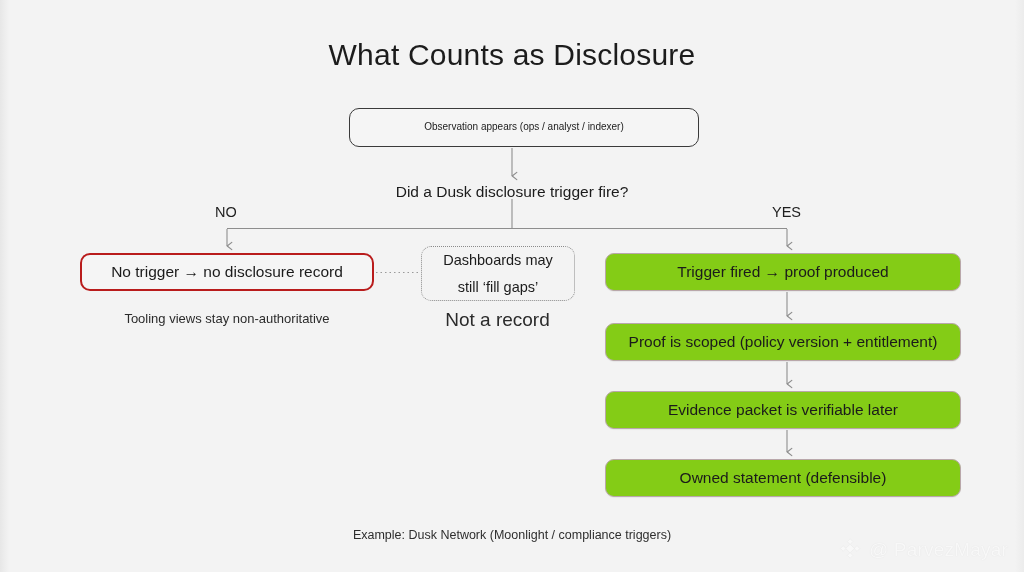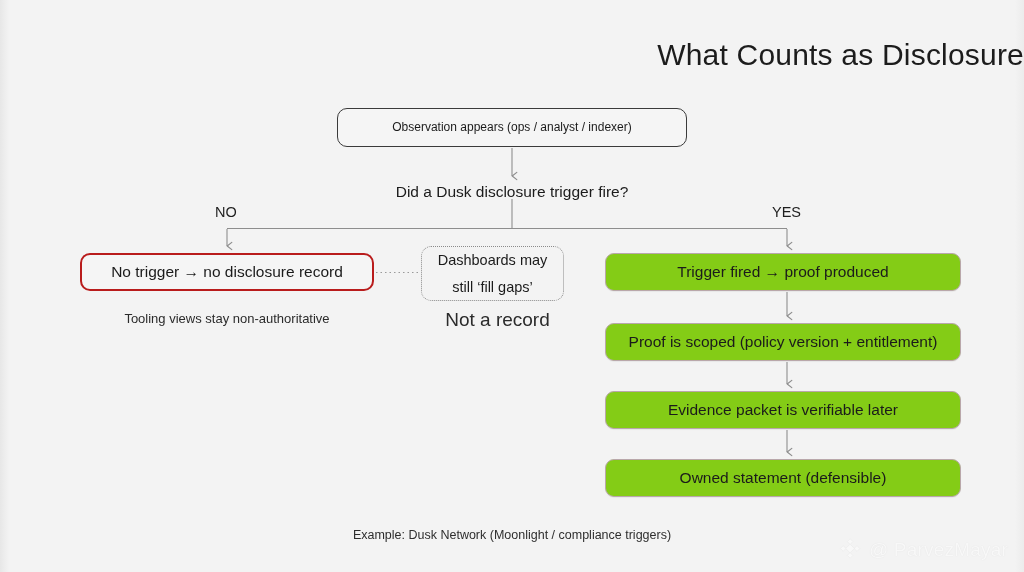--- a/index.html
+++ b/index.html
@@ -34,47 +34,47 @@
     right: 0; top: 0;
     width: 9px; height: 572px;
     background: linear-gradient(to left, #ececec, #f3f3f3);
     pointer-events: none;
   }
 
   #title {
     position: absolute;
     left: 0; top: 38px;
     width: 1024px;
-    text-align: right;
+    text-align: center;
     font-size: 30px;
     font-weight: 400;
     color: #1c1c1c;
     letter-spacing: 0.2px;
   }
 
   .node {
     position: absolute;
     box-sizing: border-box;
     display: flex;
     align-items: center;
     justify-content: center;
     text-align: center;
     border-radius: 10px;
     color: #1b1b1b;
     line-height: 1.25;
   }
 
   
   #node-observation {
-    left: 337px; top: 108px;
+    left: 349px; top: 108px;
     width: 350px; height: 39px;
     background: #f5f5f5;
     border: 1px solid #3a3a3a;
     border-radius: 10px;
-    font-size: 12px;
+    font-size: 10px;
   }
 
   
   #decision-question {
     position: absolute;
     left: 0; top: 183px;
     width: 1024px;
     text-align: center;
     font-size: 15.5px;
     color: #1b1b1b;
@@ -102,21 +102,21 @@
     left: 80px; top: 311px;
     width: 294px;
     text-align: center;
     font-size: 13px;
     color: #2b2b2b;
   }
 
   
   #node-dashboards {
     left: 421px; top: 246px;
-    width: 143px; height: 55px;
+    width: 154px; height: 55px;
     background: #f3f3f3;
     border: 1.6px dotted #8a8a8a;
     border-radius: 10px;
     font-size: 14.5px;
     flex-direction: column;
     gap: 8px;
   }
   #caption-not-a-record {
     position: absolute;
     left: 421px; top: 309px;

